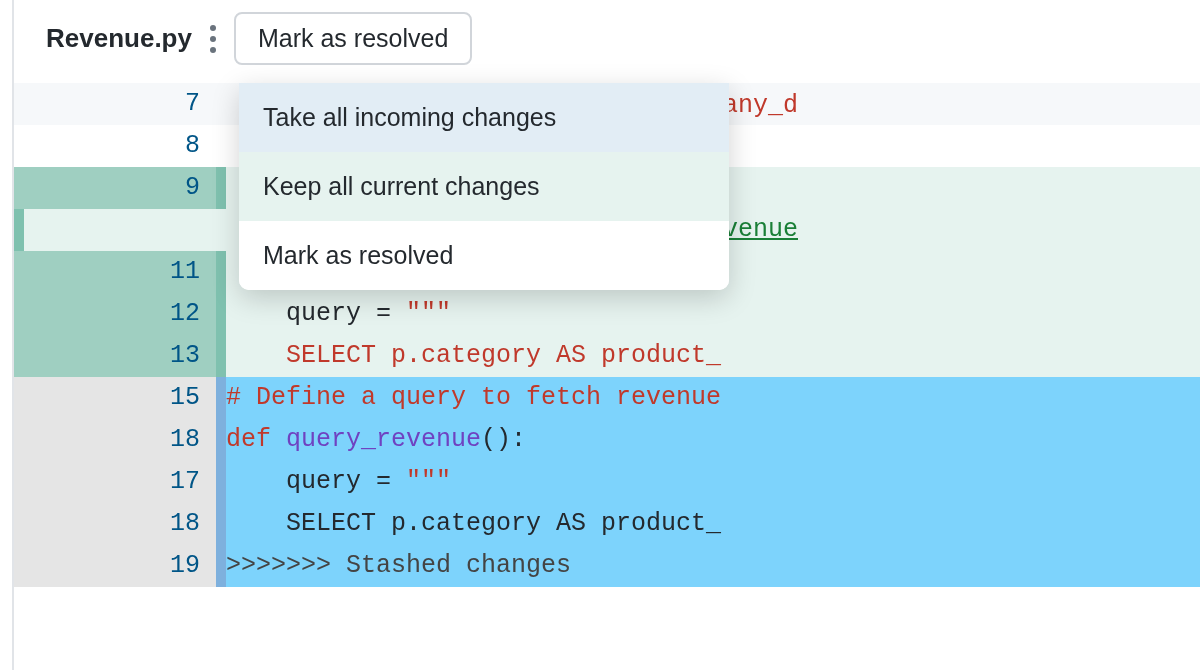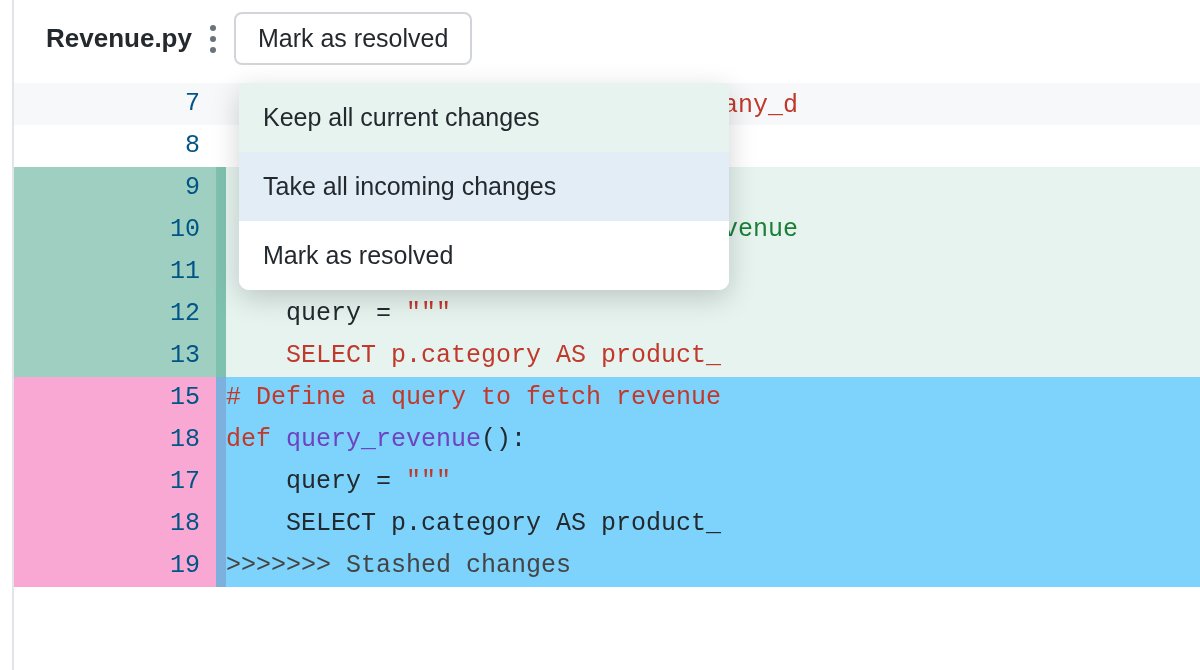--- a/index.html
+++ b/index.html
@@ -76,21 +76,21 @@
       line-height: 42px;
       color: #24292e;
       overflow: hidden;
     }
     
     .row-plain { background: #fff; }
     .row-light { background: #f6f8fa; }
     .row-current .gutter { background: #9fcfc1; }
     .row-current .marker { background: #7fc1af; }
     .row-current-body { background: #e6f3ef; }
-    .row-incoming .gutter { background: #f9a8d4; }
+    .row-incoming .gutter { background: #e5e5e5; }
     .row-incoming .marker { background: #7eb0dd; }
     .row-incoming-body { background: #7dd3fc; }
     
     .c-red { color: #c0392b; }
     .c-green { color: #1a7f37; }
     .c-purple { color: #6f42c1; }
     .c-black { color: #24292e; }
     .c-dir { color: #444; }
     
     .dropdown {
@@ -134,25 +134,25 @@
       <span></span>
         <span></span>
         <span></span>
     </div>
     <button class="mark-btn">Mark as resolved</button>
   </div>
 
   <div class="code-area">
 
     <span class="fragment-right c-red" style="top:2px; right:402px;">any_d</span>
-    <span class="fragment-right c-green" style="top:126px; right:402px;">venue</span>
+    <span class="fragment-right c-green" style="top:126px; right:402px;text-decoration:underline;">venue</span>
 
     <div class="dropdown">
+      <div class="dropdown-item dd-incoming">Take all incoming changes</div>
       <div class="dropdown-item dd-current">Keep all current changes</div>
-      <div class="dropdown-item dd-incoming">Take all incoming changes</div>
       <div class="dropdown-item dd-plain">Mark as resolved</div>
     </div>
 
     <div class="line row-light">
       <div class="gutter">7</div>
       <div class="marker"></div>
       <div class="code"></div>
     </div>
 
     <div class="line row-plain">
@@ -161,21 +161,20 @@
       <div class="code"></div>
     </div>
 
     <div class="line row-current">
       <div class="gutter">9</div>
       <div class="marker"></div>
       <div class="code row-current-body"></div>
     </div>
 
     <div class="line row-current">
-      <div class="gutter">10</div>
       <div class="marker"></div>
       <div class="code row-current-body"></div>
     </div>
 
     <div class="line row-current">
       <div class="gutter">11</div>
       <div class="marker"></div>
       <div class="code row-current-body"></div>
     </div>
 

